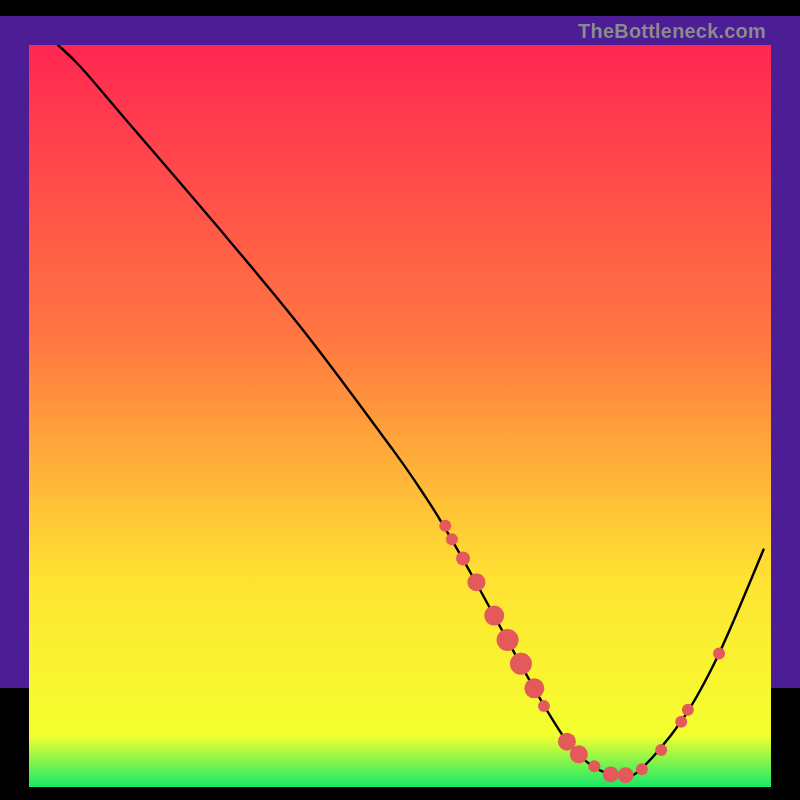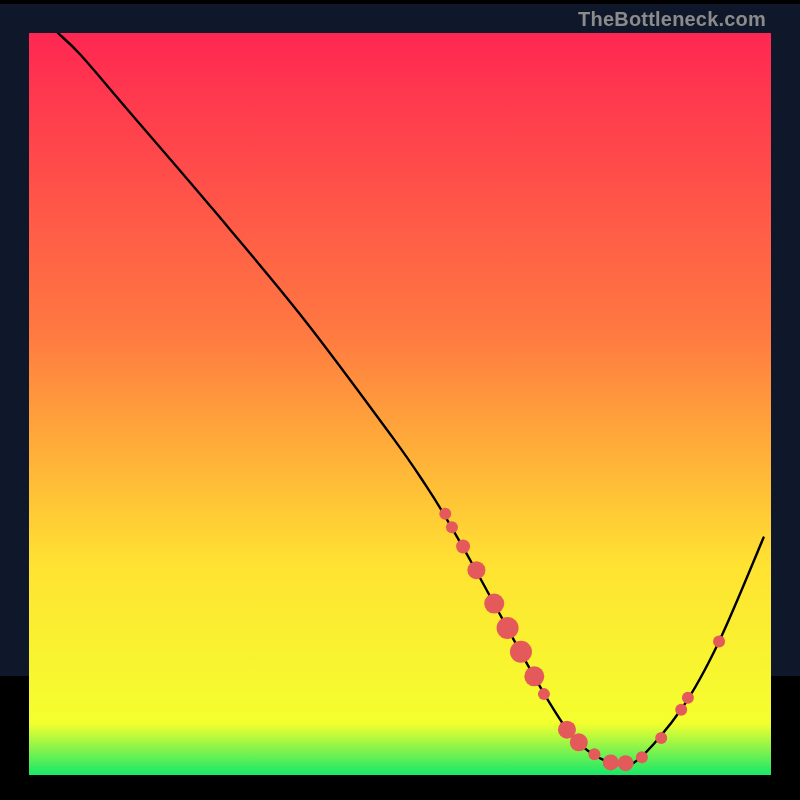--- a/index.html
+++ b/index.html
@@ -5,25 +5,25 @@
   html, body {
     margin: 0;
     padding: 0;
     width: 800px;
     height: 800px;
     background: #000;
     overflow: hidden;
   }
   .frame {
     position: absolute;
-    top: 4px;
+    top: 16px;
     left: 0;
     width: 800px;
     height: 672px;
-    background: #0f172a;
+    background: #4c1d95;
   }
   .plot {
     position: absolute;
     left: 29px;
     top: 29px;
     width: 742px;
     height: 742px;
   }
   .watermark {
     position: absolute;

